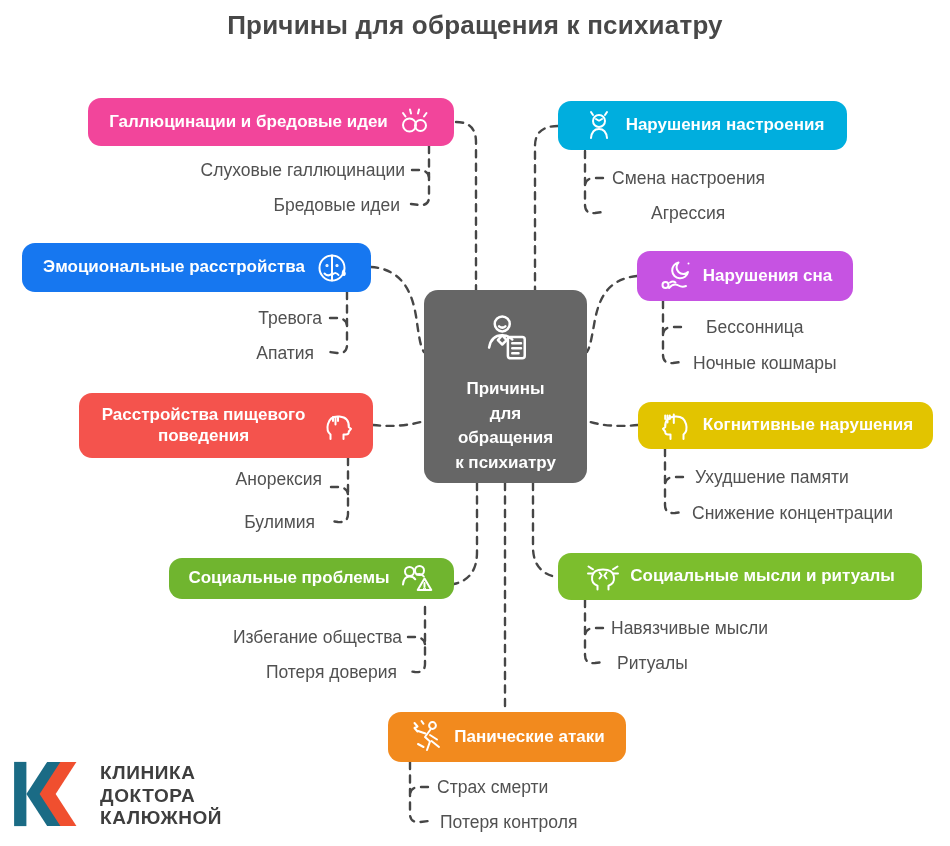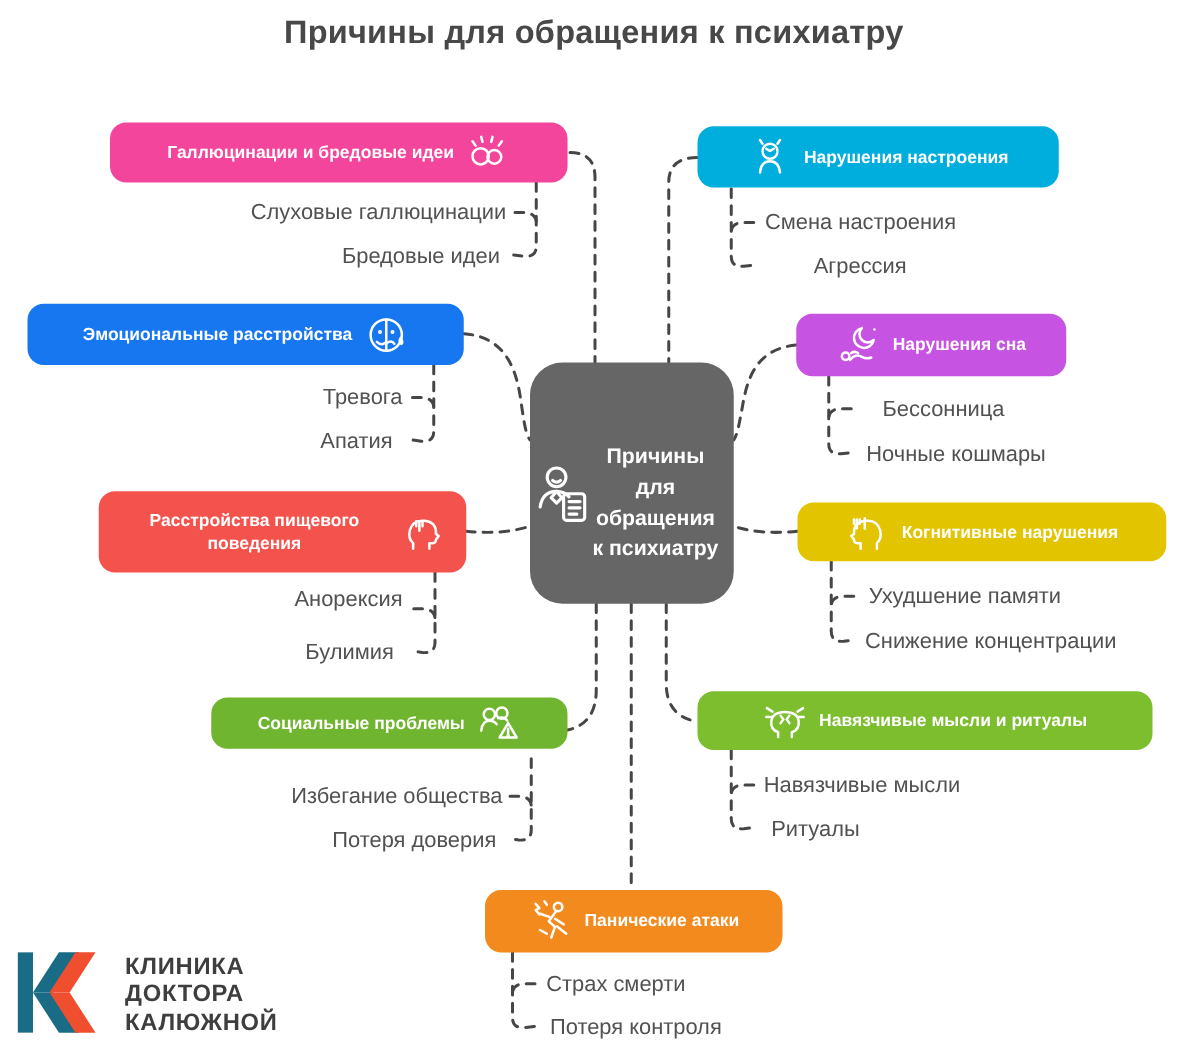--- a/index.html
+++ b/index.html
@@ -8,33 +8,33 @@
     font-family:"Liberation Sans","DejaVu Sans",sans-serif;
   }
   .title{
     position:absolute;top:10px;left:0;width:100%;text-align:center;
     font-size:26px;font-weight:bold;color:#484848;letter-spacing:.2px;
   }
   svg.connectors{position:absolute;left:0;top:0;width:950px;height:846px;pointer-events:none;}
   .connectors path{fill:none;stroke-width:2.4;stroke-linecap:round;stroke-dasharray:7 6.5;}
   .box{
     position:absolute;display:flex;align-items:center;justify-content:center;gap:9px;
-    color:#fff;font-weight:bold;font-size:14px;border-radius:13px;padding:0 10px;
+    color:#fff;font-weight:bold;font-size:17px;border-radius:13px;padding:0 10px;
     box-sizing:border-box;line-height:1.22;
   }
   .box .lbl{white-space:nowrap;}
   .box .lbl.wrap{white-space:normal;text-align:center;max-width:215px;}
   .box .ic{display:flex;align-items:center;flex:0 0 auto;}
   .child{
     position:absolute;transform:translateY(-50%);white-space:nowrap;
     font-size:17.5px;color:#515151;
   }
   .center-box{
-    position:absolute;left:424px;top:290px;width:163px;height:193px;border-radius:26px;
-    display:flex;flex-direction:row;align-items:center;justify-content:flex-start;
+    position:absolute;left:424px;top:290px;width:163px;height:193px;border-radius:14px;
+    display:flex;flex-direction:column;align-items:center;justify-content:flex-start;
     color:#fff;font-weight:bold;font-size:17px;text-align:center;padding-top:22px;box-sizing:border-box;
   }
   .center-box .ctr-lines{margin-top:10px;line-height:1.45;}
   .logo{position:absolute;left:14px;top:760px;display:flex;align-items:center;}
   .logo-text{margin-left:14px;font-weight:bold;font-size:19px;line-height:1.18;color:#3e3e3e;letter-spacing:.6px;}
 </style>
 </head>
 <body>
 
 <div id="canvas">
@@ -202,21 +202,21 @@
   <div class="child" style="left:692px;top:513px;">Снижение концентрации</div>
 
   <div class="box" style="left: 558px; top: 553px; width: 364px; height: 47px; background: rgb(124, 190, 45);">
     <span class="ic">
       <svg width="36" height="36" viewBox="0 0 36 36" fill="none" stroke="#fff" stroke-width="2" stroke-linecap="round" stroke-linejoin="round">
         <path d="M12.5 30.5 v-3.8 q-6.3 -1.9 -5.4 -9 q.9 -7.2 10.9 -7.2 q10 0 10.9 7.2 q.9 7.1 -5.4 9 v3.8"></path>
         <path d="M3.5 7.5 l4.5 2.8 M3 14.5 h5.2 M32.5 7.5 l-4.5 2.8 M33 14.5 h-5.2"></path>
         <path d="M14.5 13.5 l2.2 3 -2.2 3 M21.5 13.5 l-2.2 3 2.2 3"></path>
       </svg>
     </span>
-    <span class="lbl">Навязчивые мысли и ритуалы</span>
+    <span class="lbl">Социальные мысли и ритуалы</span>
   </div>
   <div class="child" style="left:611px;top:628px;">Навязчивые мысли</div>
   <div class="child" style="left:617px;top:663px;">Ритуалы</div>
 
   <div class="box" style="left: 388px; top: 712px; width: 238px; height: 50px; background: rgb(242, 138, 30);">
     <span class="ic">
       <svg width="36" height="36" viewBox="0 0 36 36" fill="none" stroke="#fff" stroke-width="2" stroke-linecap="round" stroke-linejoin="round">
         <circle cx="23.5" cy="6.5" r="3.4"></circle>
         <path d="M21.5 10.5 l-5.5 7.5 5 4.5 -3 8.5"></path>
         <path d="M16.5 14.5 l-7.5 -2.5 M21 16 l7 4.5 M22.5 22 l7.5 6 M9 25 l5.5 3"></path>

